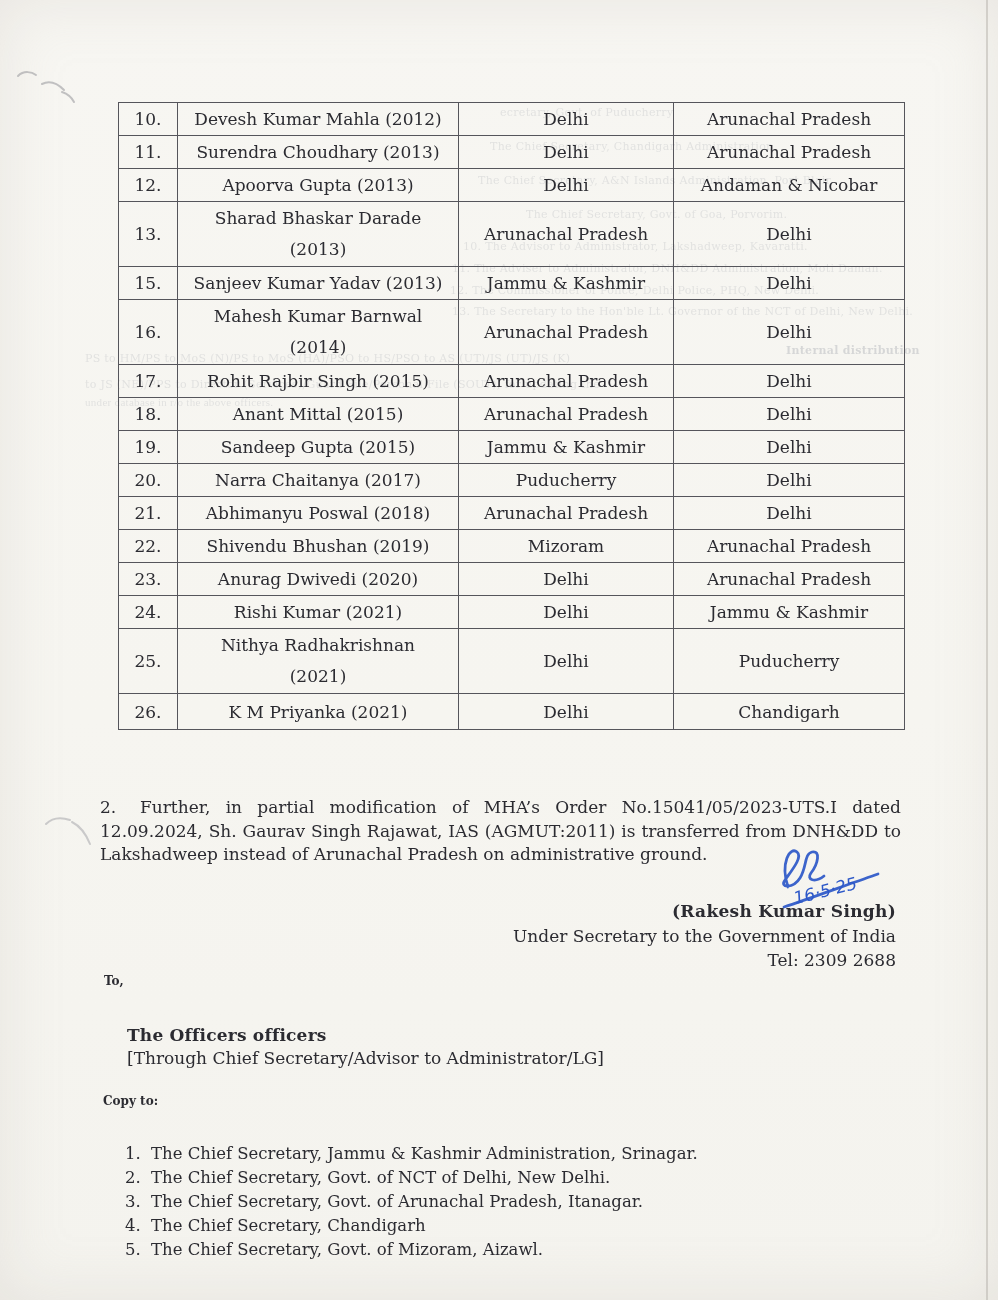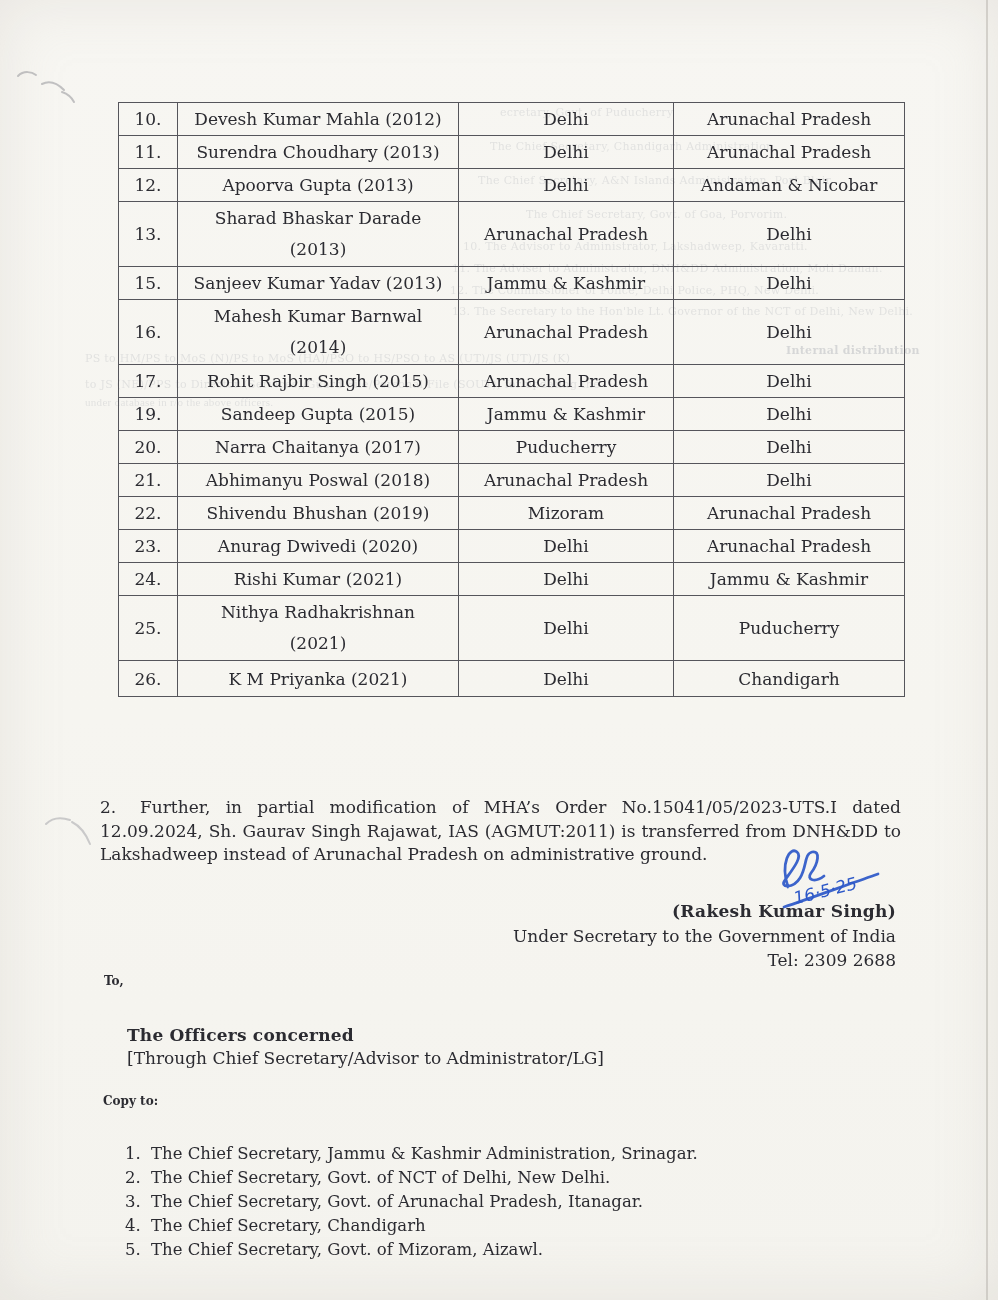--- a/index.html
+++ b/index.html
@@ -150,20 +150,26 @@
           <td>Arunachal Pradesh</td>
           <td>Delhi</td>
         </tr>
         <tr>
           <td>17.</td>
           <td>Rohit Rajbir Singh (2015)</td>
           <td>Arunachal Pradesh</td>
           <td>Delhi</td>
         </tr>
         <tr>
+          <td>18.</td>
+          <td>Anant Mittal (2015)</td>
+          <td>Arunachal Pradesh</td>
+          <td>Delhi</td>
+        </tr>
+        <tr>
           <td>19.</td>
           <td>Sandeep Gupta (2015)</td>
           <td>Jammu &amp; Kashmir</td>
           <td>Delhi</td>
         </tr>
         <tr>
           <td>20.</td>
           <td>Narra Chaitanya (2017)</td>
           <td>Puducherry</td>
           <td>Delhi</td>
@@ -221,21 +227,21 @@
   </svg>
 
   <div class="signer">
     <div class="sname">(Rakesh Kumar Singh)</div>
     <div>Under Secretary to the Government of India</div>
     <div>Tel: 2309 2688</div>
   </div>
 
   <div class="to-block">To,</div>
   <div class="officers">
-    <div class="ttl">The Officers concerned</div>
+    <div class="ttl">The Officers officers</div>
     <div>[Through Chief Secretary/Advisor to Administrator/LG]</div>
   </div>
 
   <div class="copy-head">Copy to:</div>
   <div class="copy-list" id="copy-list">
       <div class="itm"><span class="n">1.</span><span>The Chief Secretary, Jammu &amp; Kashmir Administration, Srinagar.</span></div>
       <div class="itm"><span class="n">2.</span><span>The Chief Secretary, Govt. of NCT of Delhi, New Delhi.</span></div>
       <div class="itm"><span class="n">3.</span><span>The Chief Secretary, Govt. of Arunachal Pradesh, Itanagar.</span></div>
       <div class="itm"><span class="n">4.</span><span>The Chief Secretary, Chandigarh</span></div>
       <div class="itm"><span class="n">5.</span><span>The Chief Secretary, Govt. of Mizoram, Aizawl.</span></div>

